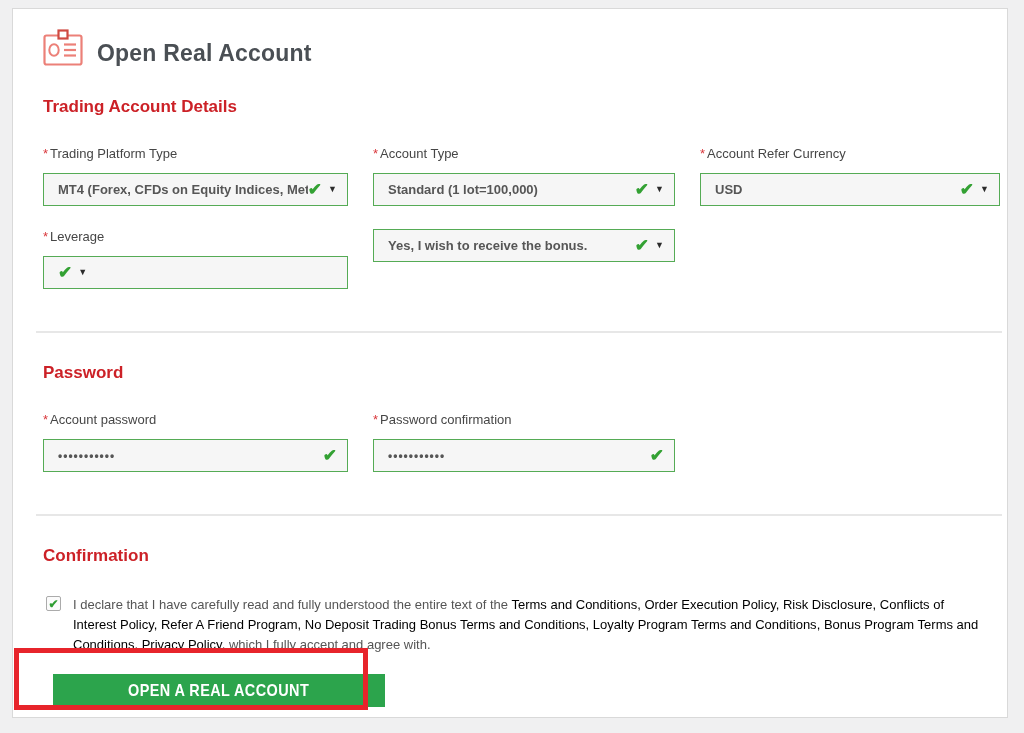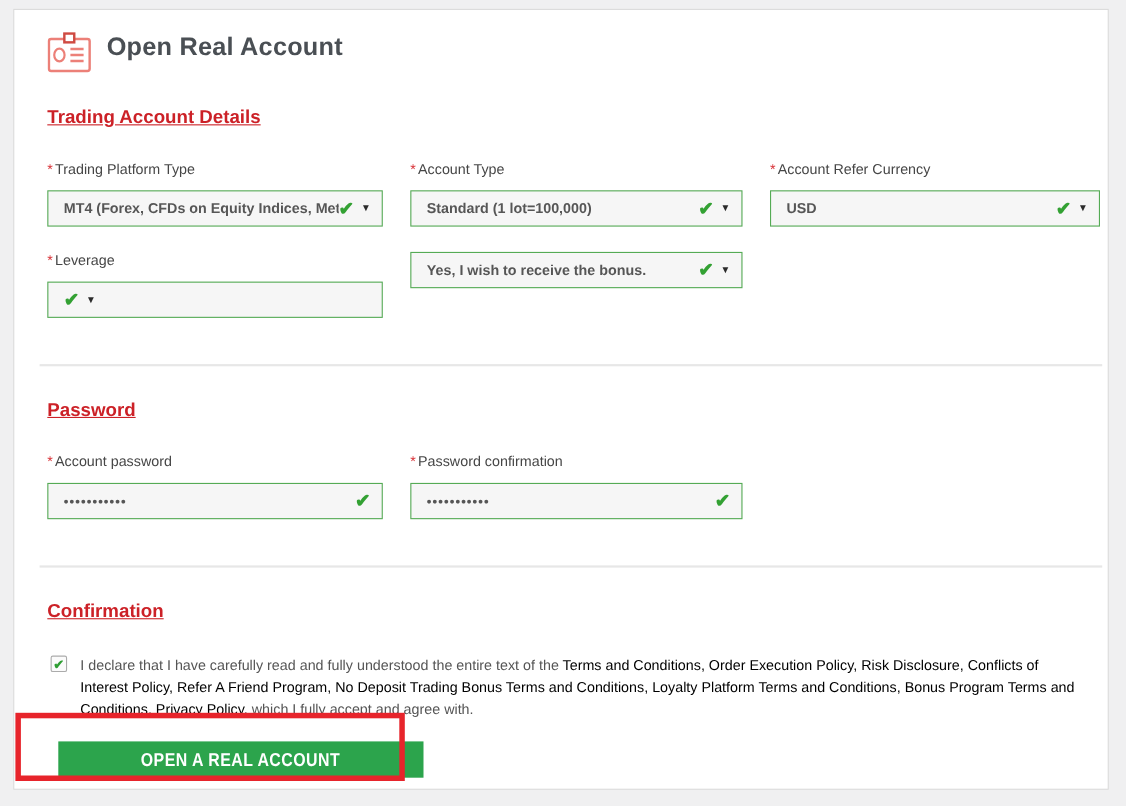--- a/index.html
+++ b/index.html
@@ -12,35 +12,34 @@
   }
   .card {
     position: absolute;
     left: 12px; top: 8px;
     width: 996px; height: 710px;
     background: #ffffff;
     border: 1px solid #d9d9d9;
     padding: 20px 20px 0 18px;
   }
   
-  .card-header { display: flex; align-items: flex-start; gap: 14px; margin-left: 12px; }
+  .card-header { display: flex; align-items: flex-end; gap: 14px; margin-left: 12px; }
   .id-icon { display: inline-flex; }
   .page-title {
     font-size: 23px;
     font-weight: bold;
     color: #4a4f54;
     letter-spacing: 0.2px;
   }
   
   .section-heading {
     font-size: 17px;
     font-weight: bold;
     color: #cc2127;
     margin: 30px 0 29px 12px;
-    text-decoration: underline;
   }
   
   .grid {
     display: grid;
     grid-template-columns: 305px 302px 300px;
     column-gap: 25px;
     row-gap: 23px;
     margin-left: 12px;
   }
   .field-label {
@@ -255,21 +254,21 @@
         <span class="cbx-check">✔</span>
       </span>
     <p class="legal">
       <span>I declare that I have carefully read and fully understood the entire text of the</span>
       <a class="legal-link">Terms and Conditions</a>
       <a class="legal-link">Order Execution Policy</a>
       <a class="legal-link">Risk Disclosure</a>
       <a class="legal-link">Conflicts of Interest Policy</a>
       <a class="legal-link">Refer A Friend Program</a>
       <a class="legal-link">No Deposit Trading Bonus Terms and Conditions</a>
-      <a class="legal-link">Loyalty Platform Terms and Conditions</a>
+      <a class="legal-link">Loyalty Program Terms and Conditions</a>
       <a class="legal-link">Bonus Program Terms and Conditions</a>
       <a class="legal-link">Privacy Policy</a>
       <span>which I fully accept and agree with.</span>
     </p>
   </div>
 
   <button class="submit">
     <span class="submit-label">OPEN A REAL ACCOUNT</span>
   </button>
 

